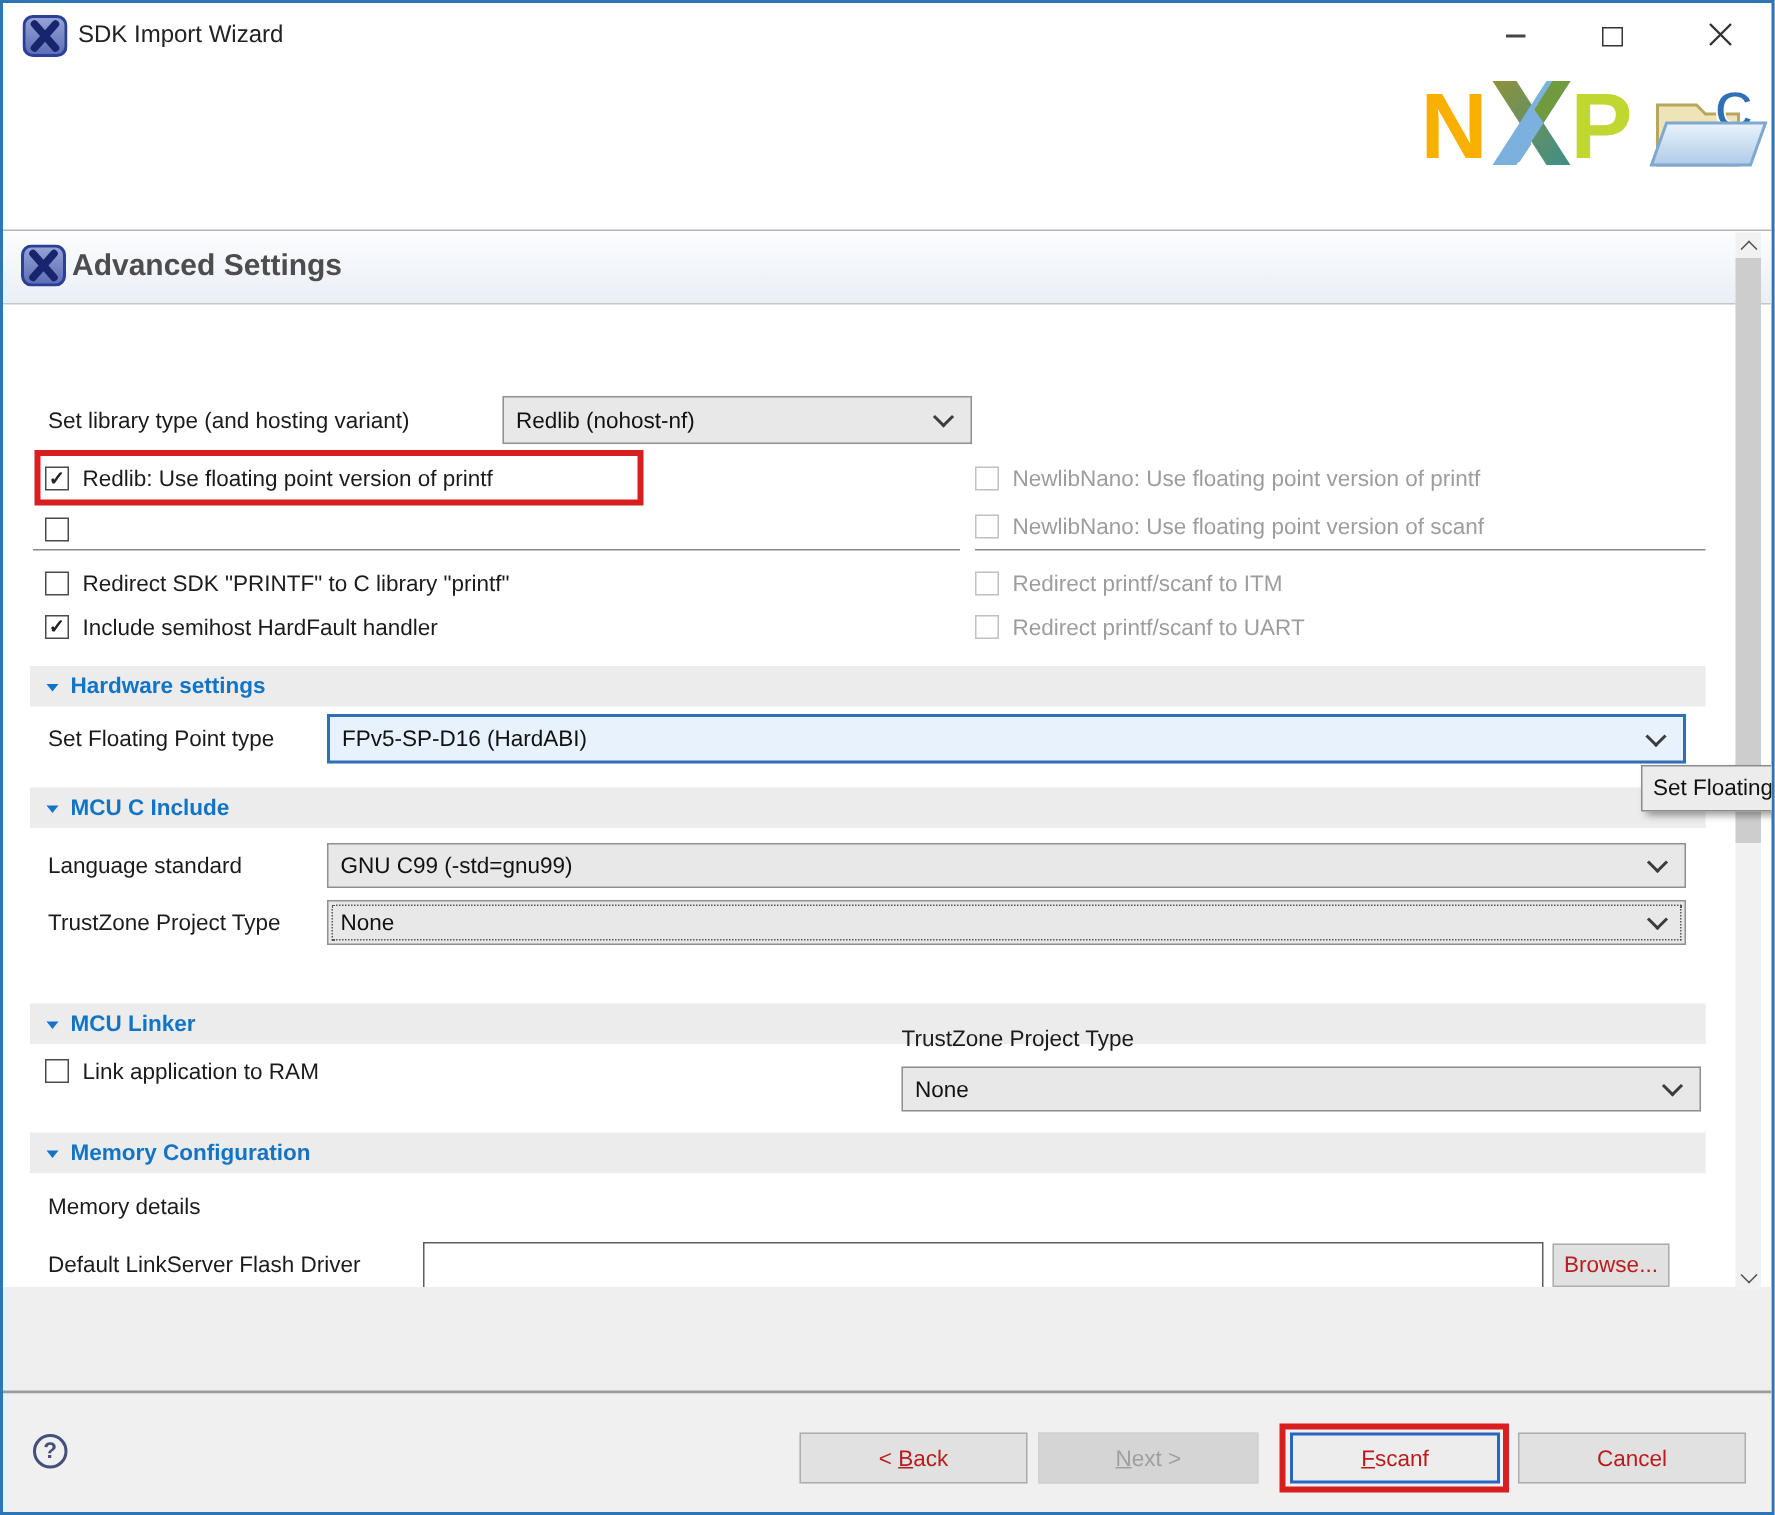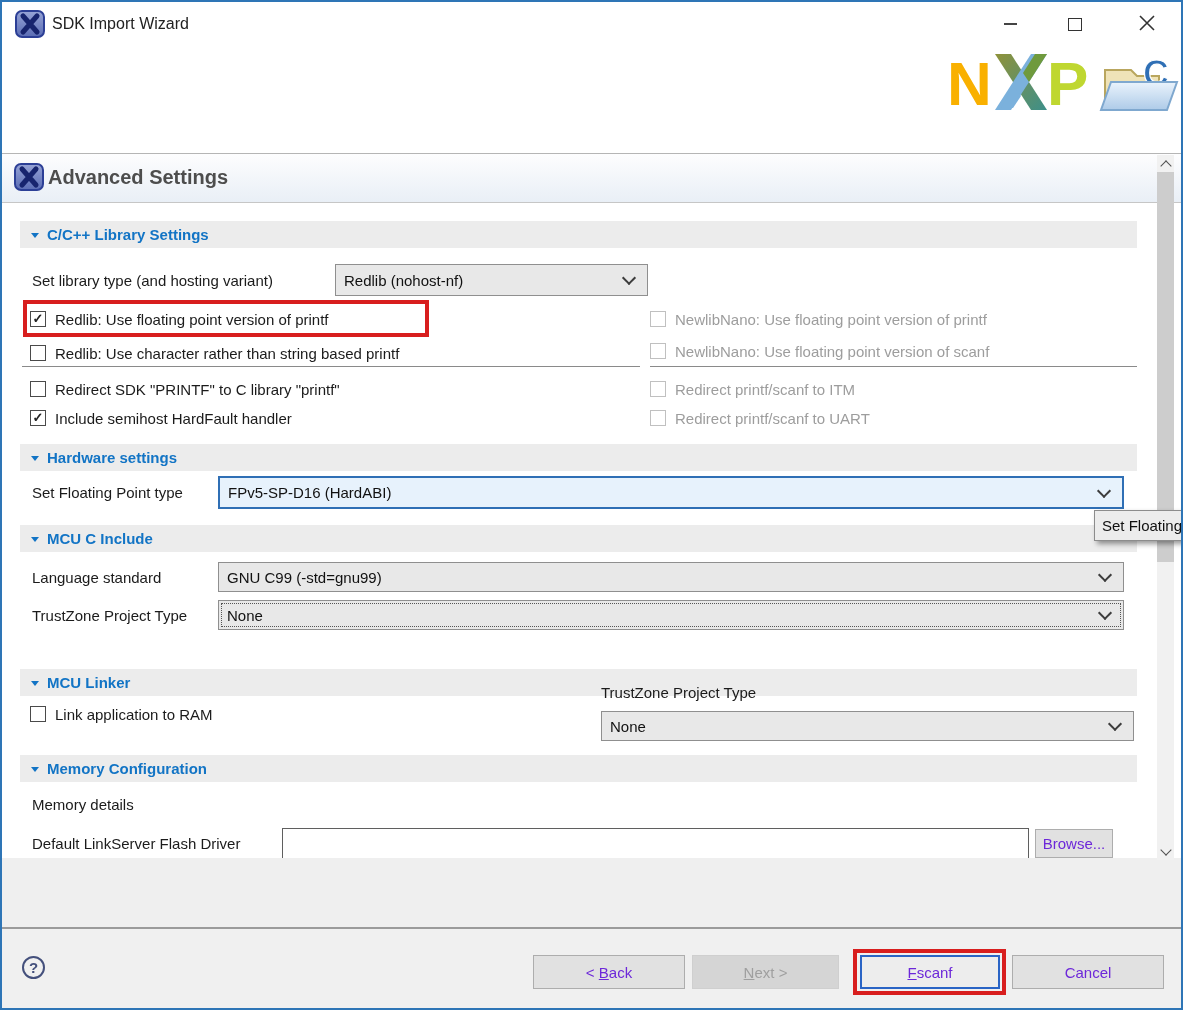--- a/index.html
+++ b/index.html
@@ -56,21 +56,21 @@
   .up{transform:rotate(-135deg);margin-top:4px;}
   .down{transform:rotate(45deg);margin-bottom:3px;}
   .sb-thumb{position:absolute;left:0;top:17px;width:17px;height:390px;background:#cdcdcd;}
   
   .tinput{position:absolute;border:1px solid #5f5f5f;background:#fff;font-family:"Liberation Sans",sans-serif;
           font-size:15px;padding:0 6px;box-sizing:border-box;}
   
   .filler{left:0;right:0;top:856px;height:69px;background:#efefef;border-bottom:2px solid #9b9b9b;}
   .footer{left:0;right:0;top:927px;height:79px;background:#f0f0f0;}
   .btn{position:absolute;background:#e1e1e1;border:1px solid #adadad;display:flex;align-items:center;
-       justify-content:center;font-size:15px;color:#6d28d9;box-sizing:border-box;cursor:default;white-space:pre;}
+       justify-content:center;font-size:15px;color:#b91c1c;box-sizing:border-box;cursor:default;white-space:pre;}
   .btn.disabled{background:#d5d5d5;border-color:#cfcfcf;color:#9f9f9f;}
   .btn.default{border:2px solid #2a64c5;background:#ededed;}
   .mn{text-decoration:underline;}
   .help{position:absolute;left:20px;top:27px;width:23px;height:23px;border-radius:50%;
         border:2px solid #44507c;color:#44507c;font-size:15px;font-weight:bold;display:flex;
         align-items:center;justify-content:center;box-sizing:border-box;cursor:default;}
 </style>
 </head>
 <body>
 
@@ -129,39 +129,34 @@
   </svg>
 
   <div class="abs hdr">
     <svg class="abs xicon" style="left:12px;top:9px" width="30" height="28" viewBox="0 0 30 28">
       <rect x="1" y="1" width="28" height="26" rx="6" fill="url(#xg)" stroke="#2c3f96" stroke-width="2"></rect>
       <path d="M8 6 L22 22 M22 6 L8 22" stroke="#17246e" stroke-width="5" stroke-linecap="round"></path>
     </svg>
     <div class="abs hdr-title nowrap">Advanced Settings</div>
   </div>
 
-  <div class="abs sechdr" style="top:219px">
-    <span class="tri"></span>
-    <span class="stitle">C/C++ Library Settings</span>
-  </div>
 
   <div class="abs lbl" style="left:30px;top:270px">Set library type (and hosting variant)</div>
   <div class="abs combo" style="left:333px;top:262px;width:313px;height:32px">
     <span class="val">Redlib (nohost-nf)</span>
     <span class="chev"></span>
   </div>
 
   <div class="abs redbox" style="left:21px;top:298px;width:406px;height:37px"></div>
   <div class="abs cbrow" style="left:28px;top:306px">
     <span class="cbox">✓</span>
     <span class="lbl">Redlib: Use floating point version of printf</span>
   </div>
   <div class="abs cbrow" style="left:28px;top:340px">
     <span class="cbox"></span>
-    <span class="lbl">Redlib: Use character rather than string based printf</span>
   </div>
   <div class="abs hr" style="left:20px;top:364px;width:618px"></div>
   <div class="abs cbrow" style="left:28px;top:376px">
     <span class="cbox"></span>
     <span class="lbl">Redirect SDK "PRINTF" to C library "printf"</span>
   </div>
   <div class="abs cbrow" style="left:28px;top:405px">
     <span class="cbox">✓</span>
     <span class="lbl">Include semihost HardFault handler</span>
   </div>

